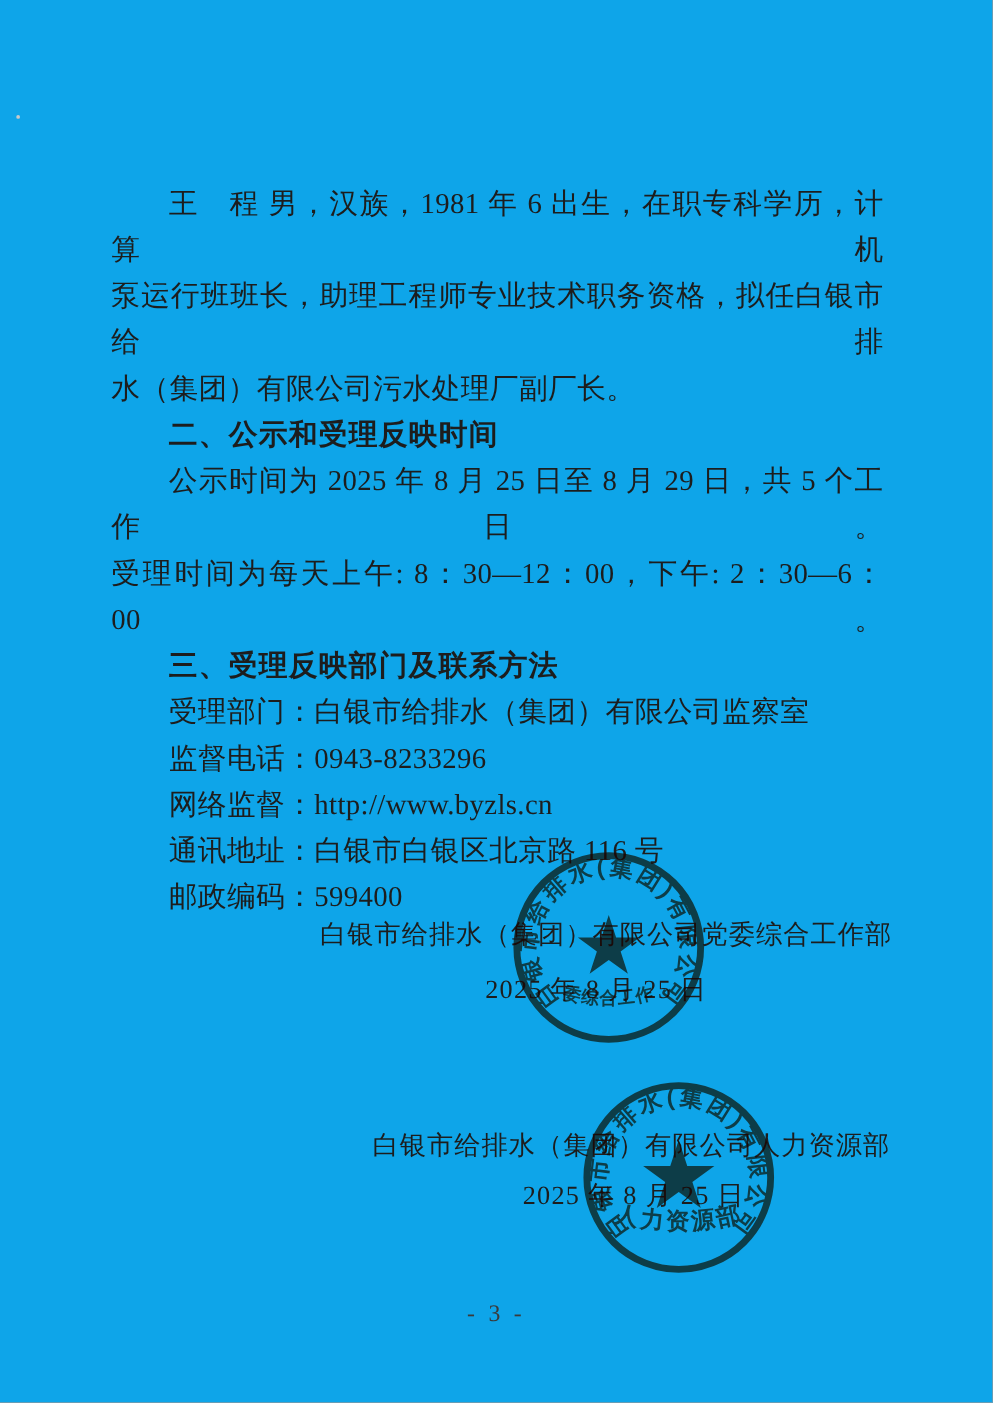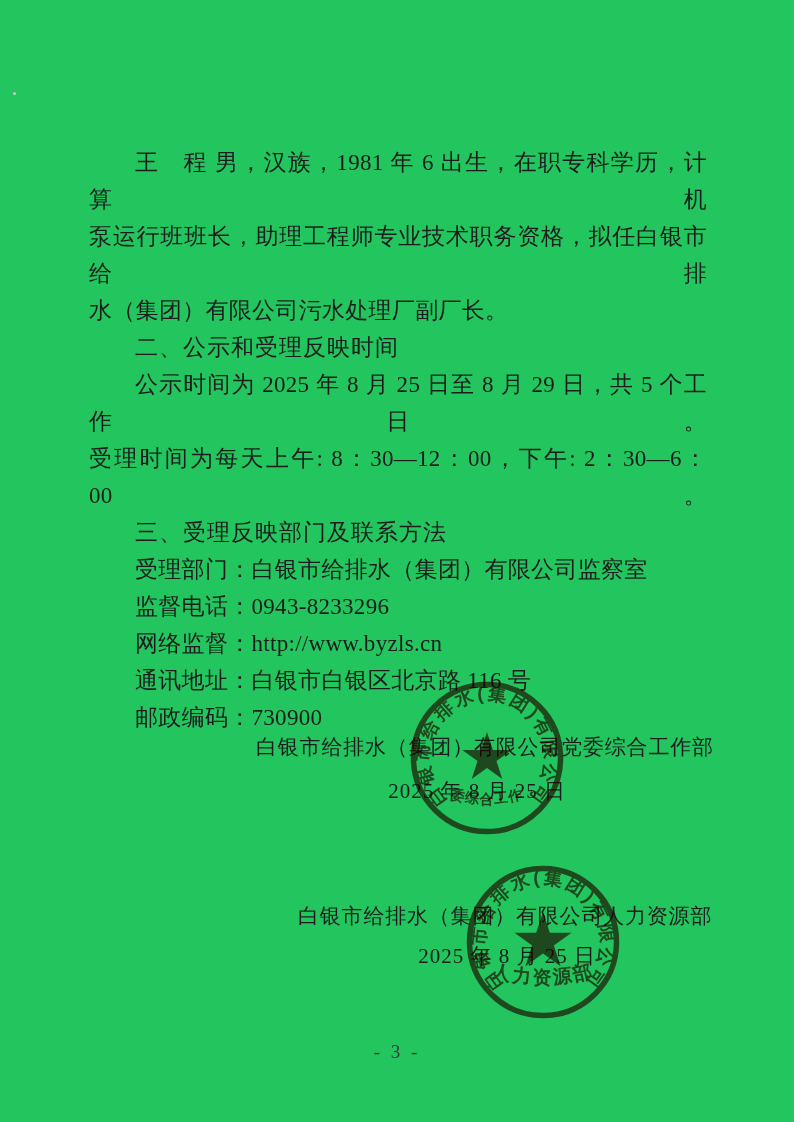--- a/index.html
+++ b/index.html
@@ -1,20 +1,20 @@
 <!DOCTYPE html>
 <html style="--stamp-color: #d93a28;"><head>
 <meta charset="utf-8">
 <style>
   html,body{margin:0;padding:0;background:#888;}
   .page{
     position:relative;
     width:794px;height:1122px;
     margin:0 auto;
-    background:#22c55e;
+    background:#0ea5e9;
     overflow:hidden;
     font-family:"Liberation Serif","DejaVu Serif",serif;
     color:#1d1d1d;
   }
   .body-text{
     position:absolute;
     left:89px;top:144px;width:618px;
   }
   .line{
     font-size:23px;
@@ -23,21 +23,21 @@
     white-space:nowrap;
   }
   .line.justify{
     white-space:normal;
     text-align:justify;
     text-align-last:justify;
   }
   .line.indent{ text-indent:46px; }
   .line.heading{
     font-family:"Liberation Sans","DejaVu Sans",sans-serif;
-    font-weight:400;
+    font-weight:700;
     letter-spacing:1px;
   }
   .sig-dept{
     position:absolute;
     font-size:21px;
     letter-spacing:.8px;
     white-space:nowrap;
   }
   .sig-date{
     position:absolute;
@@ -94,21 +94,21 @@
       <div class="line justify">泵运行班班长，助理工程师专业技术职务资格，拟任白银市给排</div>
       <div class="line">水（集团）有限公司污水处理厂副厂长。</div>
       <div class="line heading indent">二、公示和受理反映时间</div>
       <div class="line indent justify">公示时间为 2025 年 8 月 25 日至 8 月 29 日，共 5 个工作日。</div>
       <div class="line justify">受理时间为每天上午: 8：30—12：00，下午: 2：30—6：00。</div>
       <div class="line heading indent">三、受理反映部门及联系方法</div>
       <div class="line indent">受理部门：白银市给排水（集团）有限公司监察室</div>
       <div class="line indent">监督电话：0943-8233296</div>
       <div class="line indent">网络监督：http://www.byzls.cn</div>
       <div class="line indent">通讯地址：白银市白银区北京路 116 号</div>
-      <div class="line indent">邮政编码：730900</div>
+      <div class="line indent">邮政编码：599400</div>
     </div>
 
   <div class="sig-dept sig1-dept">白银市给排水（集团）有限公司党委综合工作部</div>
   <div class="sig-date sig1-date">2025 年 8 月 25 日</div>
 
   <div class="sig-dept sig2-dept">白银市给排水（集团）有限公司人力资源部</div>
   <div class="sig-date sig2-date">2025 年 8 月 25 日</div>
 
   <svg class="stamp stamp1" viewBox="0 0 160 160" xmlns="http://www.w3.org/2000/svg" xmlns:xlink="http://www.w3.org/1999/xlink">
     <defs>

